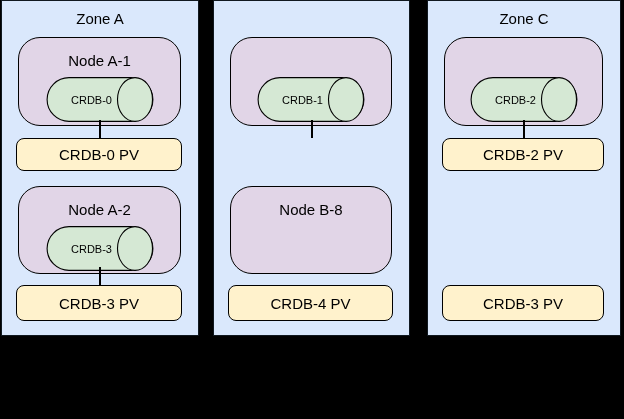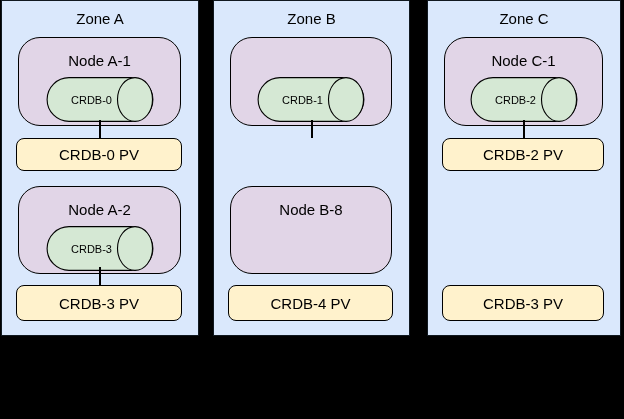--- a/index.html
+++ b/index.html
@@ -124,21 +124,20 @@
         <text class="cyl-label" x="45" y="26.5">CRDB-3</text>
       </svg>
     </div>
     <div class="connector c2"></div>
     <div class="pv pv2">
       <span>CRDB-3 PV</span>
     </div>
   </div>
 
   <div class="zone zone-b">
-    <div class="zone-title">Zone B</div>
 
     <div class="node node1">
       <svg class="cyl" viewBox="0 0 107 45">
         <rect class="cyl-body" x="0.6" y="0.6" width="105.8" height="43.8" rx="21.9" ry="21.9"></rect>
         <ellipse class="cyl-face" cx="88.5" cy="22.5" rx="17.5" ry="21.9"></ellipse>
         <text class="cyl-label" x="45" y="26.5">CRDB-1</text>
       </svg>
     </div>
     <div class="connector c1"></div>
 
@@ -147,21 +146,20 @@
     </div>
     <div class="pv pv2">
       <span>CRDB-4 PV</span>
     </div>
   </div>
 
   <div class="zone zone-c">
     <div class="zone-title">Zone C</div>
 
     <div class="node node1">
-      <div class="node-title">Node C-1</div>
       <svg class="cyl" viewBox="0 0 107 45">
         <rect class="cyl-body" x="0.6" y="0.6" width="105.8" height="43.8" rx="21.9" ry="21.9"></rect>
         <ellipse class="cyl-face" cx="88.5" cy="22.5" rx="17.5" ry="21.9"></ellipse>
         <text class="cyl-label" x="45" y="26.5">CRDB-2</text>
       </svg>
     </div>
     <div class="connector c1"></div>
     <div class="pv pv1">
       <span>CRDB-2 PV</span>
     </div>

